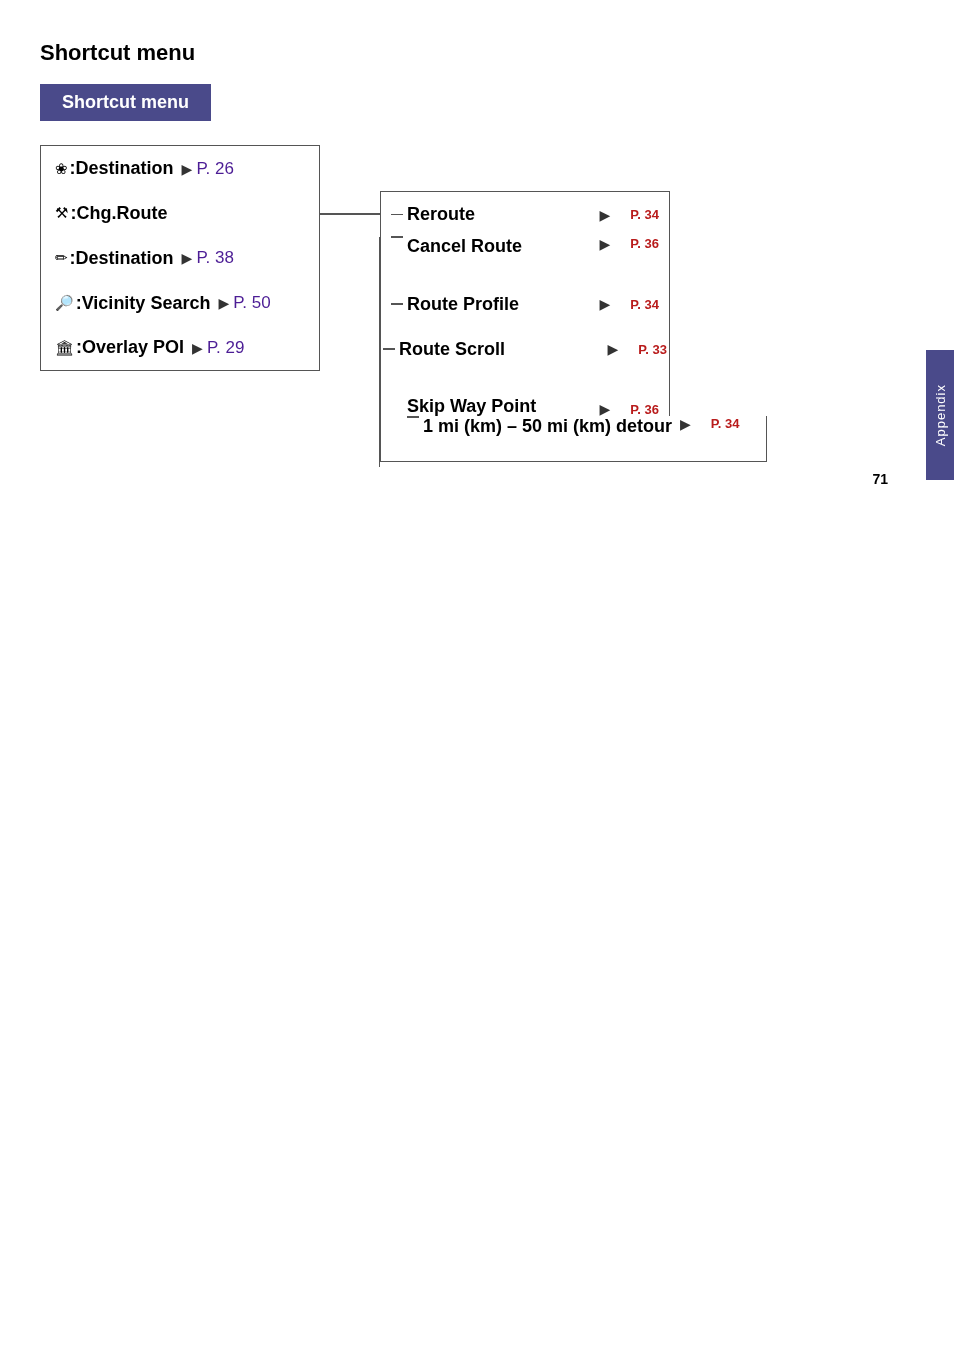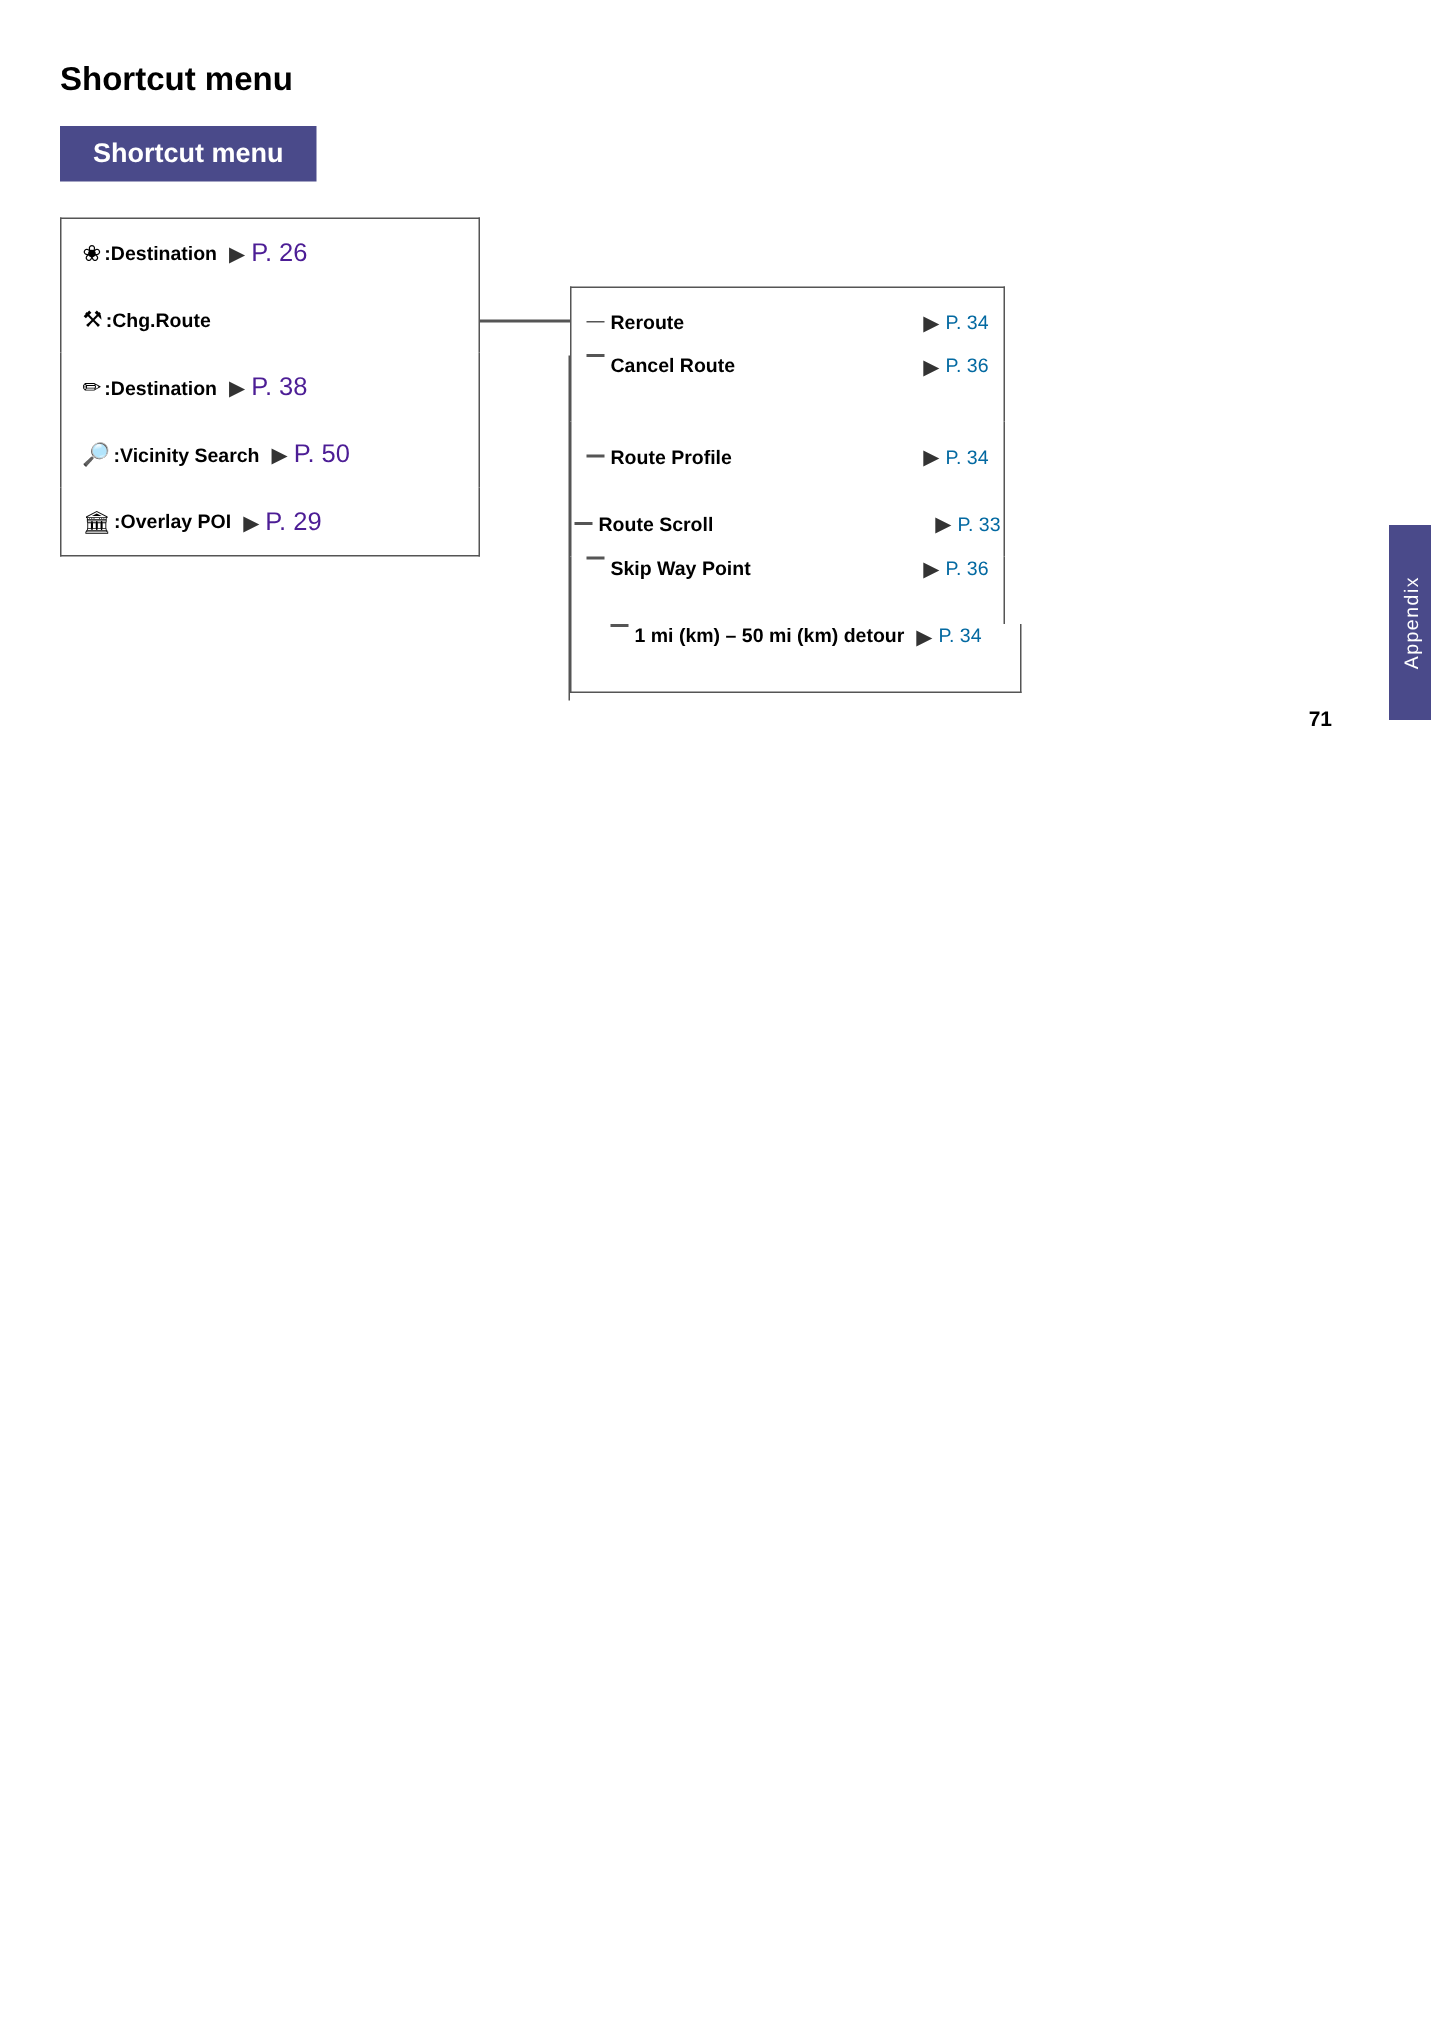--- a/index.html
+++ b/index.html
@@ -125,27 +125,28 @@
     .right-item-arrow {
       display: flex;
       align-items: center;
       margin-left: 8px;
       font-size: 14px;
       color: #333;
     }
 
     .right-item-page {
       font-size: 13px;
-      color: #0369a1;
-      margin-left: 4px;
+      color: #b91c1c;
+      margin-left: 20px;
+      font-weight: bold;
     }
 
     .bold-label {
       font-weight: bold;
-      font-size: 13px;
+      font-size: 18px;
     }
 
   </style>
 </head>
 <body>
 
 <div class="page-container">
 
   
   <div class="main-title">Shortcut menu</div>
@@ -252,21 +253,21 @@
         <div style="display:flex; align-items:center; border:1.5px solid #555; min-width:290px; padding:0 2px; background:#fff; height:46px; border-top:none; border-bottom:none;">
           <span style="width:12px; height:1.5px; background:#555; display:inline-block; margin-right:4px; flex-shrink:0;"></span>
           <span class="bold-label">Route Scroll</span>
           <span style="flex:1;"></span>
           <span class="right-item-arrow">▶</span>
           <span class="right-item-page">P. 33</span>
         </div>
       </div>
 
       <div class="right-item">
-        <div style="display:flex; align-items:flex-start; border:1.5px solid #555; min-width:290px; padding:0 10px; background:#fff; height:46px; border-top:none; border-bottom:none;">
+        <div style="display:flex; align-items:flex-end; border:1.5px solid #555; min-width:290px; padding:0 10px; background:#fff; height:46px; border-top:none; border-bottom:none;">
           <span style="width:12px; height:1.5px; background:#555; display:inline-block; margin-right:4px; flex-shrink:0;"></span>
           <span class="bold-label">Skip Way Point</span>
           <span style="flex:1;"></span>
           <span class="right-item-arrow">▶</span>
           <span class="right-item-page">P. 36</span>
         </div>
       </div>
 
       <div class="right-item">
         <div style="display:flex; align-items:flex-start; border:1.5px solid #555; min-width:290px; padding:0 26px; background:#fff; height:46px; border-top:none;">

